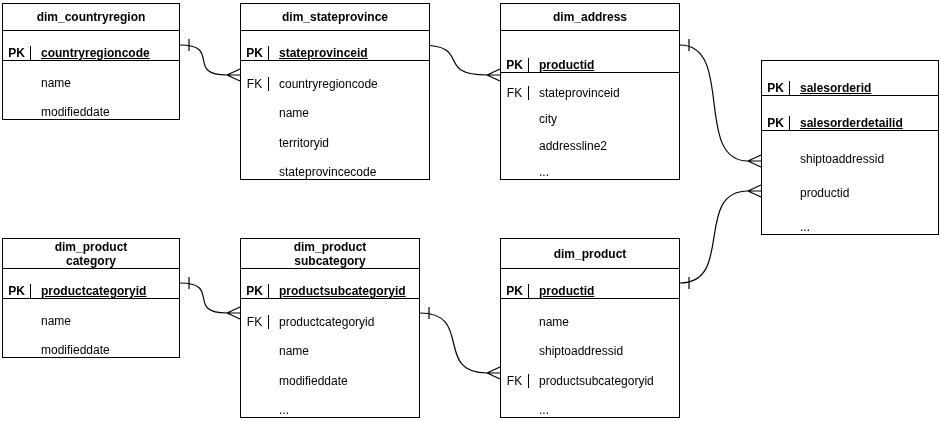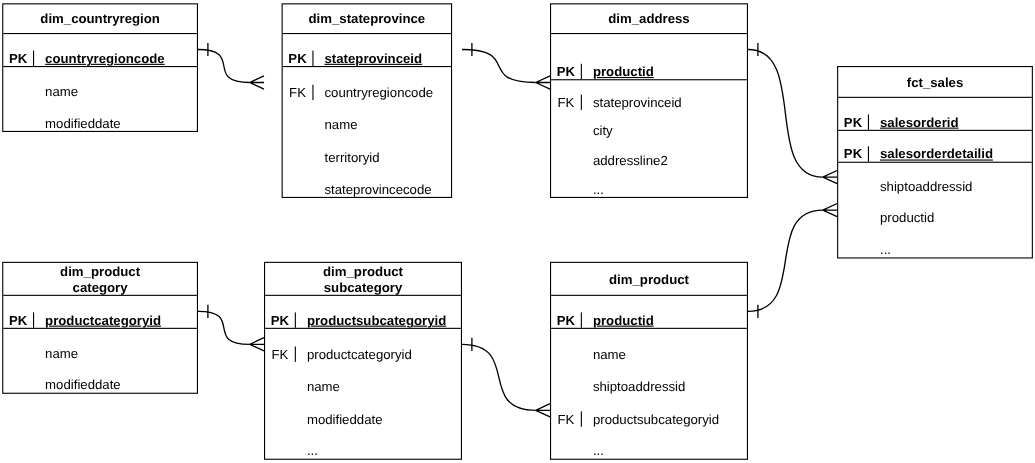--- a/index.html
+++ b/index.html
@@ -103,21 +103,21 @@
           <div class="badge"></div>
           <div class="fname">name</div>
         </div>
         <div class="row">
           <div class="badge"></div>
           <div class="fname">modifieddate</div>
         </div>
       </div>
   </div>
 
-  <div class="entity" style="left: 256px; top: 3px; width: 155px; height: 177px;">
+  <div class="entity" style="left: 240px; top: 3px; width: 190px; height: 177px;">
     <div class="entity-title" style="flex: 0 0 27px;">dim_stateprovince</div>
     <div class="rows">
         <div class="row pk-divider">
           <div class="badge bold">PK</div>
           <div class="fname pk">stateprovinceid</div>
         </div>
         <div class="row">
           <div class="badge">FK</div>
           <div class="fname">countryregioncode</div>
         </div>
@@ -156,21 +156,20 @@
           <div class="fname">addressline2</div>
         </div>
         <div class="row">
           <div class="badge"></div>
           <div class="fname">...</div>
         </div>
       </div>
   </div>
 
   <div class="entity" style="left: 761px; top: 60px; width: 178px; height: 175px;">
-    <div class="entity-title" style="flex: 0 0 28px;">fct_sales</div>
     <div class="rows">
         <div class="row pk-divider">
           <div class="badge bold">PK</div>
           <div class="fname pk">salesorderid</div>
         </div>
         <div class="row pk-divider">
           <div class="badge bold">PK</div>
           <div class="fname pk">salesorderdetailid</div>
         </div>
         <div class="row">

